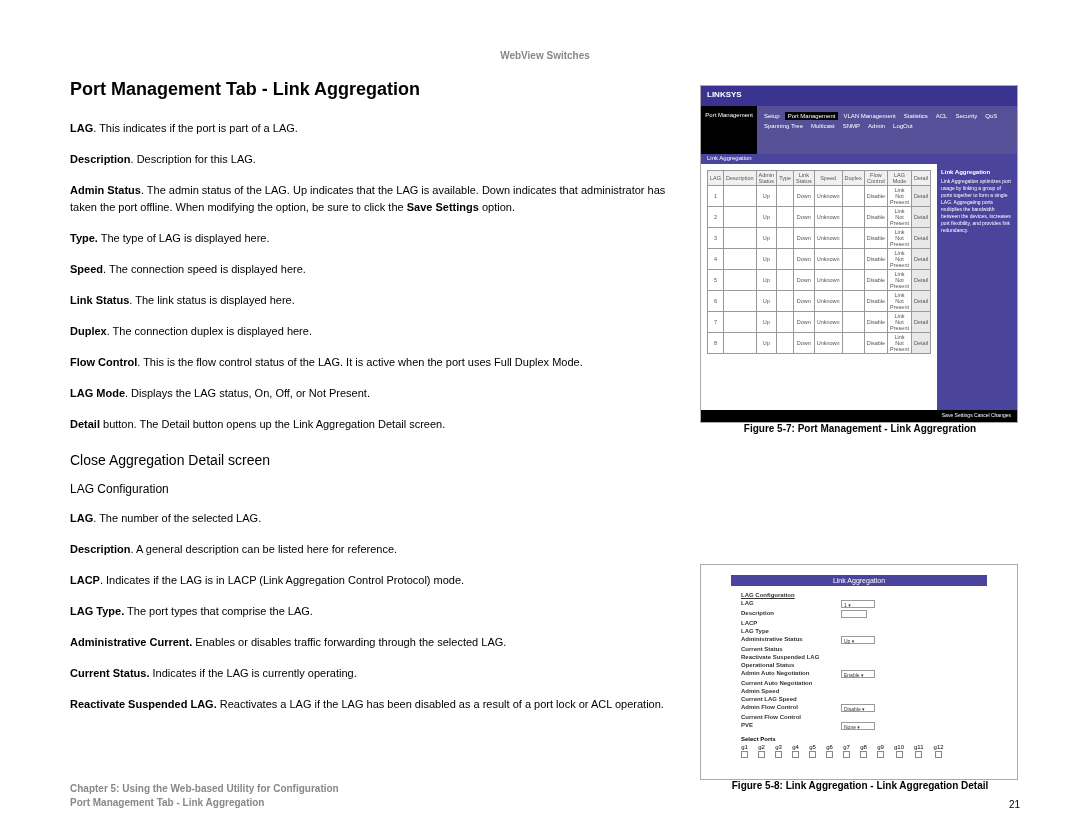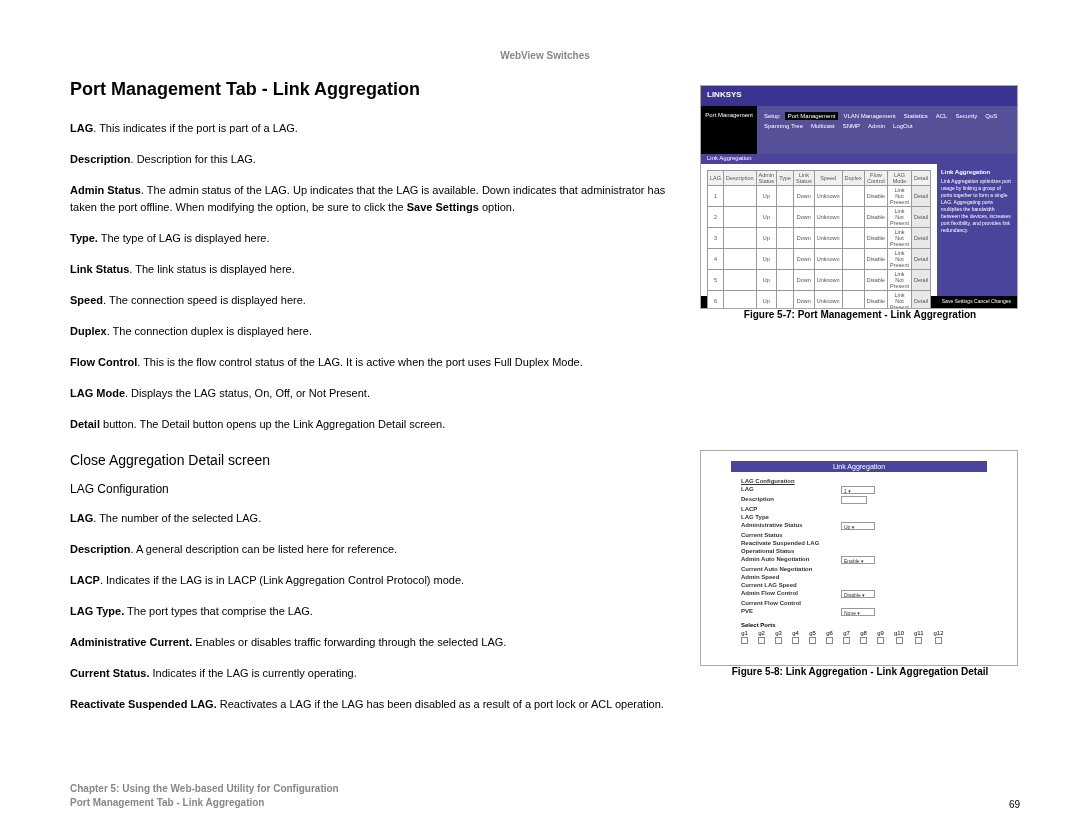--- a/index.html
+++ b/index.html
@@ -54,21 +54,21 @@
     font-weight: normal;
     margin-bottom: 14px;
   }
   
   .fig-box {
     border: 1px solid #aaa;
     background: #fff;
     overflow: hidden;
     width: 318px;
   }
-  .fig1 { height: 224px; margin-top: 6px; }
+  .fig1 { height: 338px; margin-top: 6px; }
   .fig1 .brandbar {
     background: #3a3490;
     height: 20px;
     color:#fff;
     font-size:8px;
     font-weight:bold;
     padding:4px 6px;
   }
   .fig1 .topnav {
     background: #000;
@@ -137,22 +137,22 @@
 <div class="header-small">WebView Switches</div>
 
 <div class="main-row">
   <div class="left-col">
     <h1 class="title">Port Management Tab - Link Aggregation</h1>
     <div id="defs1-container">
         <p class="para"><b>LAG</b>. This indicates if the port is part of a LAG.</p>
         <p class="para"><b>Description</b>. Description for this LAG.</p>
         <p class="para"><b>Admin Status</b>. The admin status of the LAG. Up indicates that the LAG is available. Down indicates that administrator has taken the port offline. When modifying the option, be sure to click the <b>Save Settings</b> option.</p>
         <p class="para"><b>Type.</b> The type of LAG is displayed here.</p>
+        <p class="para"><b>Speed</b>. The connection speed is displayed here.</p>
         <p class="para"><b>Link Status</b>. The link status is displayed here.</p>
-        <p class="para"><b>Speed</b>. The connection speed is displayed here.</p>
         <p class="para"><b>Duplex</b>. The connection duplex is displayed here.</p>
         <p class="para"><b>Flow Control</b>. This is the flow control status of the LAG. It is active when the port uses Full Duplex Mode.</p>
         <p class="para"><b>LAG Mode</b>. Displays the LAG status, On, Off, or Not Present.</p>
         <p class="para"><b>Detail</b> button. The Detail button opens up the Link Aggregation Detail screen.</p>
       </div>
     <h2 class="subhead">Close Aggregation Detail screen</h2>
     <h3 class="subsub">LAG Configuration</h3>
     <div id="defs2-container">
         <p class="para"><b>LAG</b>. The number of the selected LAG.</p>
         <p class="para"><b>Description</b>. A general description can be listed here for reference.</p>
@@ -439,14 +439,14 @@
     <div class="fig-caption">Figure 5-8: Link Aggregation - Link Aggregation Detail</div>
 
   </div>
 </div>
 
 <div class="page-footer">
   <div class="ft-left">
     <div>Chapter 5: Using the Web-based Utility for Configuration</div>
     <div>Port Management Tab - Link Aggregation</div>
   </div>
-  <div class="ft-right">69</div>
+  <div class="ft-right">21</div>
 </div>
 
 </body></html>

